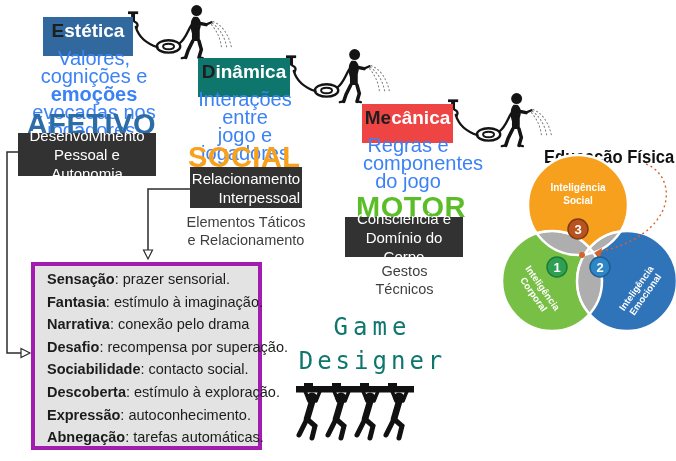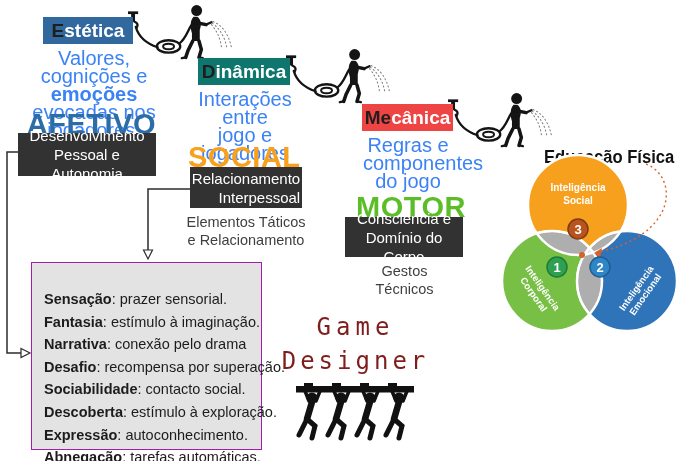--- a/index.html
+++ b/index.html
@@ -1,29 +1,29 @@
 <!DOCTYPE html>
 <html><head>
 <meta charset="utf-8">
 <style>
   html,body{margin:0;padding:0;background:#fff;}
   #canvas{position:relative;width:676px;height:461px;background:#ffffff;overflow:hidden;
           font-family:"Liberation Sans",sans-serif;color:#3a3a3a;}
   .abs{position:absolute;}
-  .tagbox{height:27px;line-height:27px;text-align:center;font-size:19px;font-weight:bold;color:#fff;}
+  .tagbox{height:39px;line-height:27px;text-align:center;font-size:19px;font-weight:bold;color:#fff;}
   .tagbox .hl{color:#1e1e1e;}
   .desc{font-size:20px;line-height:18px;color:#3b82f6;text-align:center;white-space:pre-line;}
   .bigtitle{font-weight:800;font-size:29px;letter-spacing:.5px;text-align:right;margin-top:12px;}
   .darkbox{background:#323232;color:#fff;font-size:15px;font-weight:normal;text-align:center;
            white-space:pre-line;line-height:19px;display:flex;align-items:center;justify-content:center;}
   .sub{font-size:14.5px;line-height:18px;color:#3f3f3f;text-align:center;white-space:pre-line;}
-  #list-box{background:#e3e3e3;border:1px solid #a21caf;padding:25px 0 0 12px;box-sizing:border-box;}
+  #list-box{background:#e3e3e3;border:4px solid #a21caf;padding:2px 0 0 12px;box-sizing:border-box;}
   .li{font-size:14.5px;line-height:22.6px;color:#1c1c1c;white-space:nowrap;}
   .li b{font-weight:bold;}
-  #gd-title{ text-align:center;color:#7f1d1d;font-family:"DejaVu Sans Mono","Liberation Mono",monospace;}
+  #gd-title{ text-align:center;color:#0f766e;font-family:"DejaVu Sans Mono","Liberation Mono",monospace;margin-left:17px;}
   #gd-line1{font-size:24px;letter-spacing:5px;}
   #gd-line2{font-size:24px;letter-spacing:4px;margin-top:6px;}
   #venn-title{font-size:17.5px;font-weight:bold;color:#111;transform:scaleX(.95);
               transform-origin:left;white-space:nowrap;letter-spacing:0px;}
   svg text{font-family:"Liberation Sans",sans-serif;}
 </style>
 </head>
 <body>
 
 <div id="canvas">

